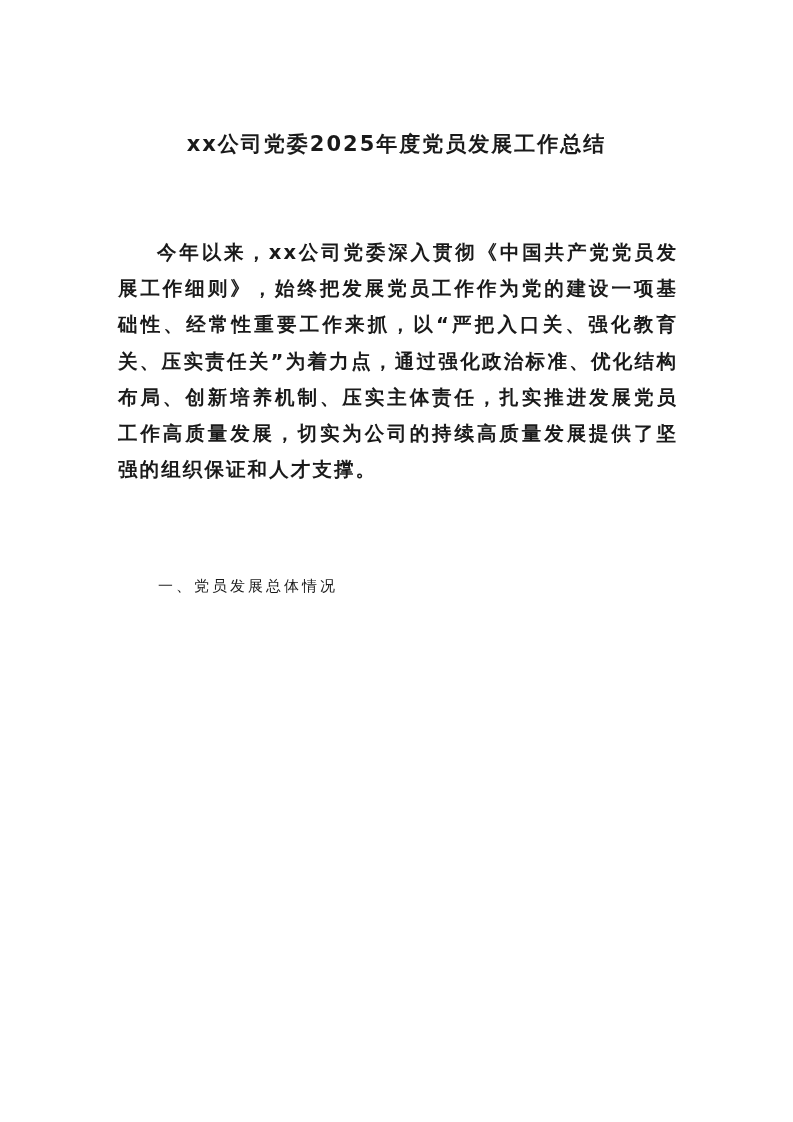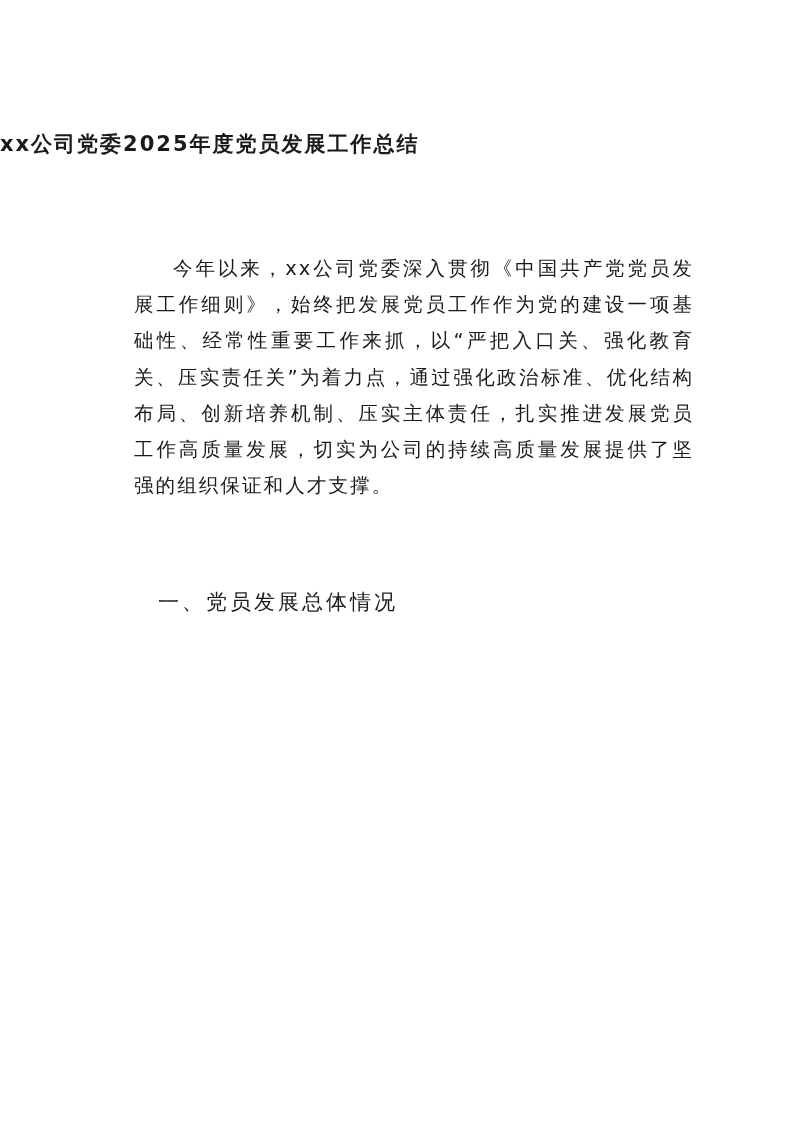--- a/index.html
+++ b/index.html
@@ -1,24 +1,24 @@
 <!DOCTYPE html>
 <html><head>
 <meta charset="utf-8">
 <style>
   html, body { margin: 0; padding: 0; background: #ffffff; }
   body { width: 793px; height: 1122px; position: relative; overflow: hidden;
          font-family: "DejaVu Sans", "Liberation Sans", sans-serif; color: #1a1a1a; }
   .page { position: absolute; left: 0; top: 0; width: 793px; height: 1122px; background: #fff; }
-  .title { position: absolute; top: 128px; left: 0; width: 793px; 
+  .title { position: absolute; top: 128px; left: 0; width: 793px; text-align: center;
            font-size: 21px; font-weight: bold; letter-spacing: 2px; line-height: 32px; }
   .para { position: absolute; left: 118px; width: 560px; font-size: 19.5px;
-          line-height: 36.2px; letter-spacing: 2.1px; text-align: justify; text-indent: 2em; margin: 16px; }
+          line-height: 36.2px; letter-spacing: 2.1px; text-align: justify; text-indent: 2em; margin: 0; font-weight: bold; }
   .p1 { top: 235px; }
-  .heading { position: absolute; left: 158px; top: 568px; font-size: 21px; letter-spacing: 3px; line-height: 36px; margin-top: 16px; }
+  .heading { position: absolute; left: 158px; top: 568px; font-size: 15px; letter-spacing: 3px; line-height: 36px; }
   .p2 { top: 639px; }
 </style>
 </head>
 <body>
 
 <div class="page">
   <div class="title">xx公司党委2025年度党员发展工作总结</div>
   <p class="para p1">今年以来，xx公司党委深入贯彻《中国共产党党员发展工作细则》，始终把发展党员工作作为党的建设一项基础性、经常性重要工作来抓，以“严把入口关、强化教育关、压实责任关”为着力点，通过强化政治标准、优化结构布局、创新培养机制、压实主体责任，扎实推进发展党员工作高质量发展，切实为公司的持续高质量发展提供了坚强的组织保证和人才支撑。</p>
   <div class="heading">一、党员发展总体情况</div>
 </div>

